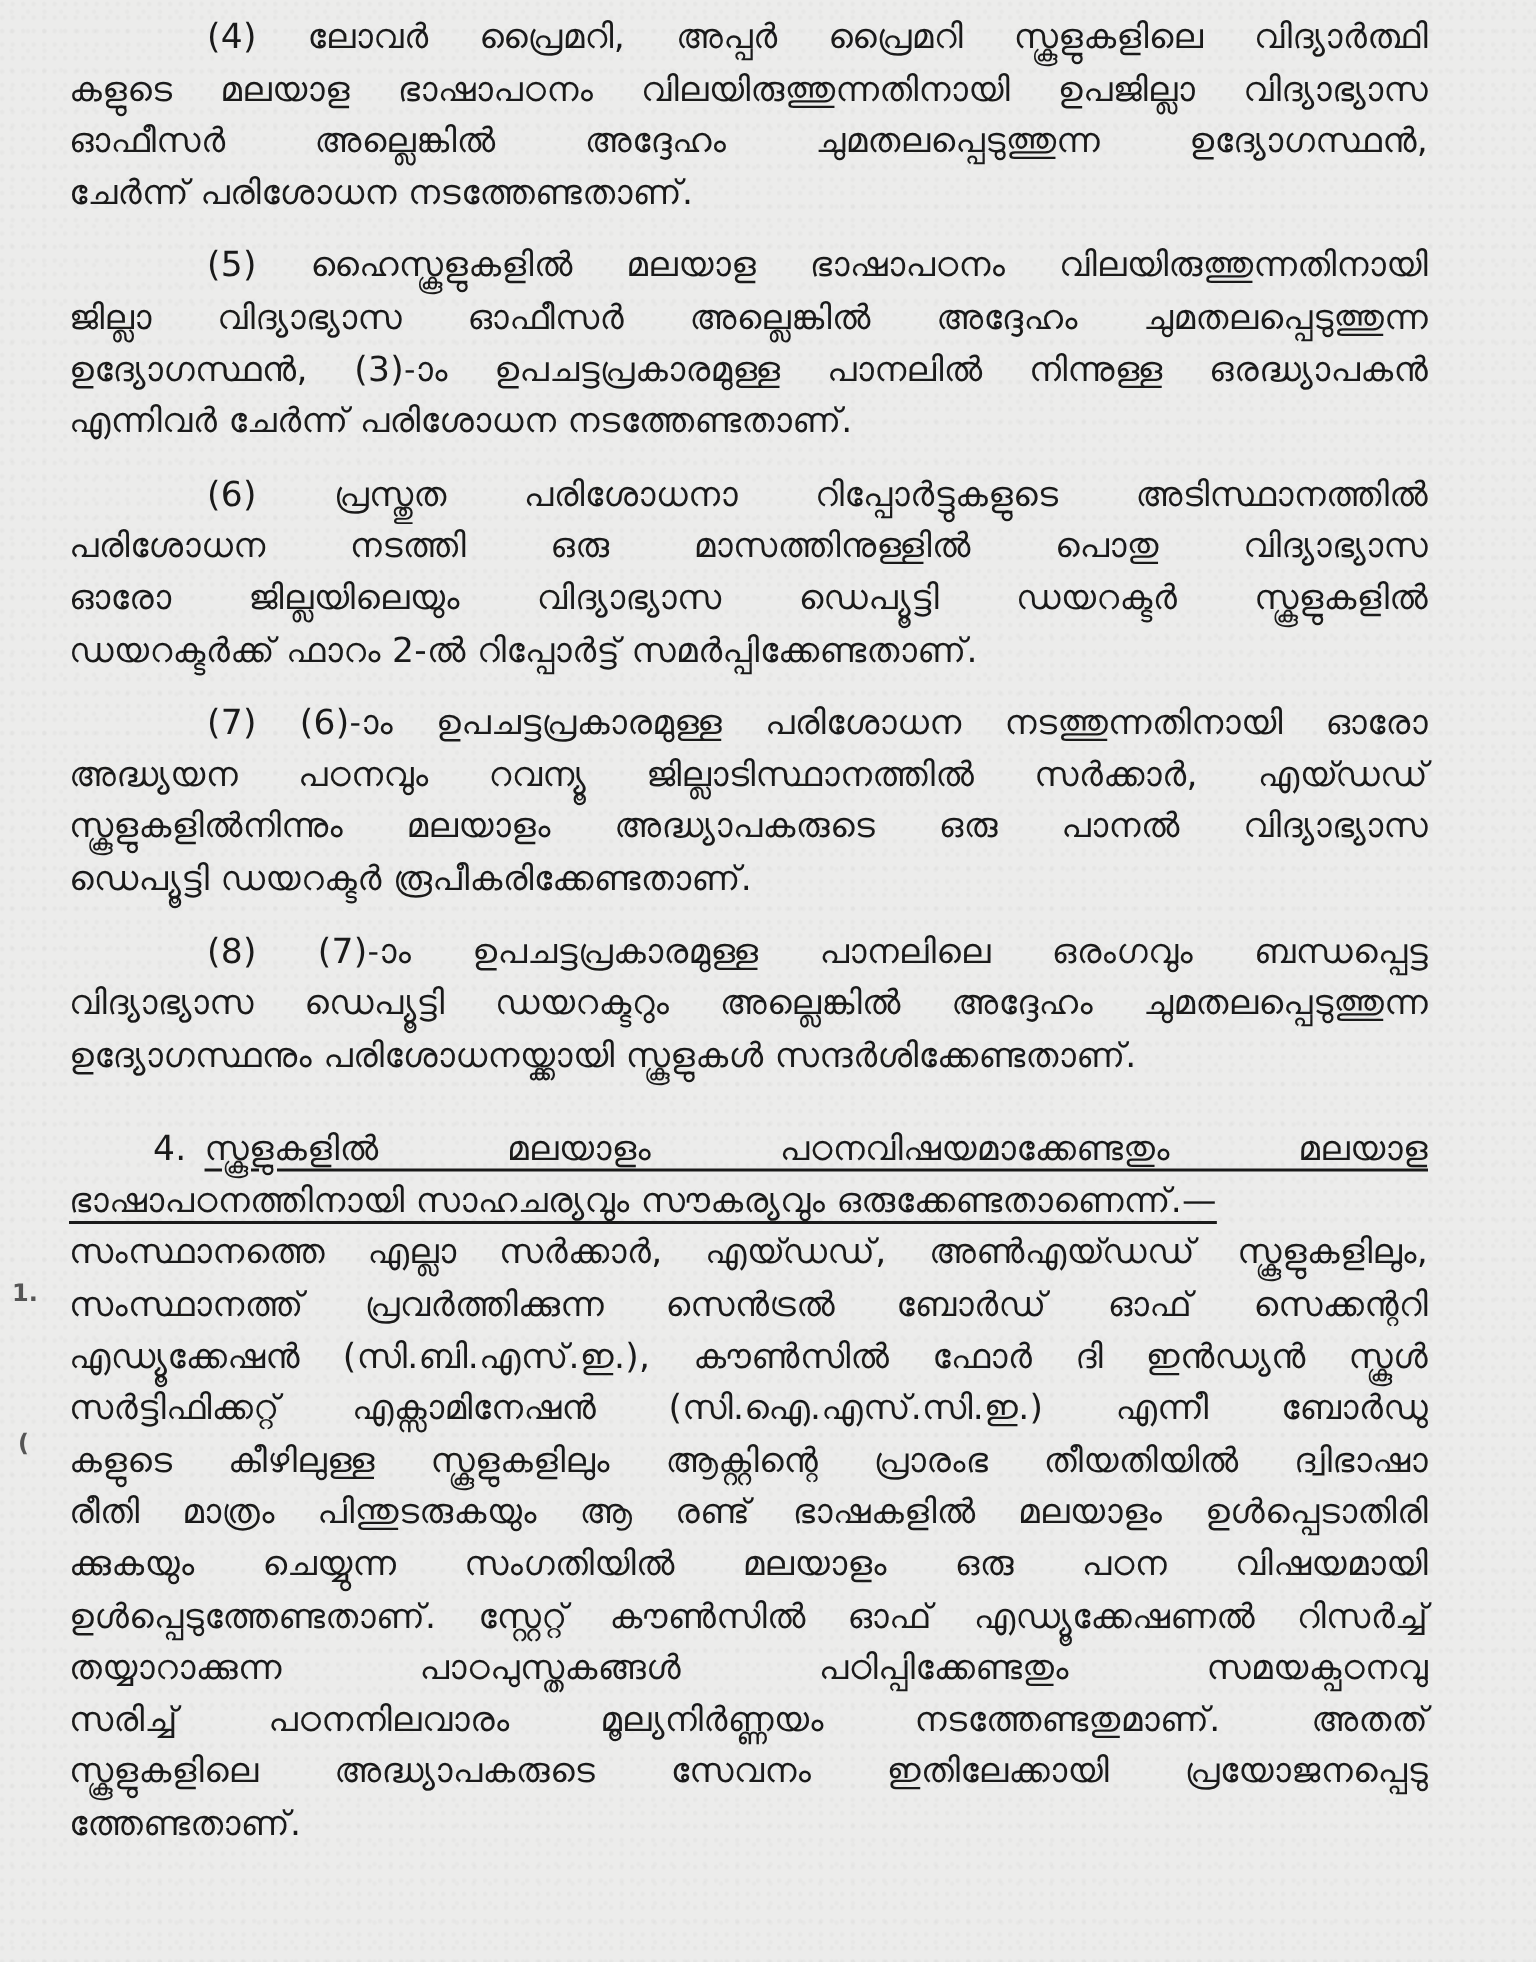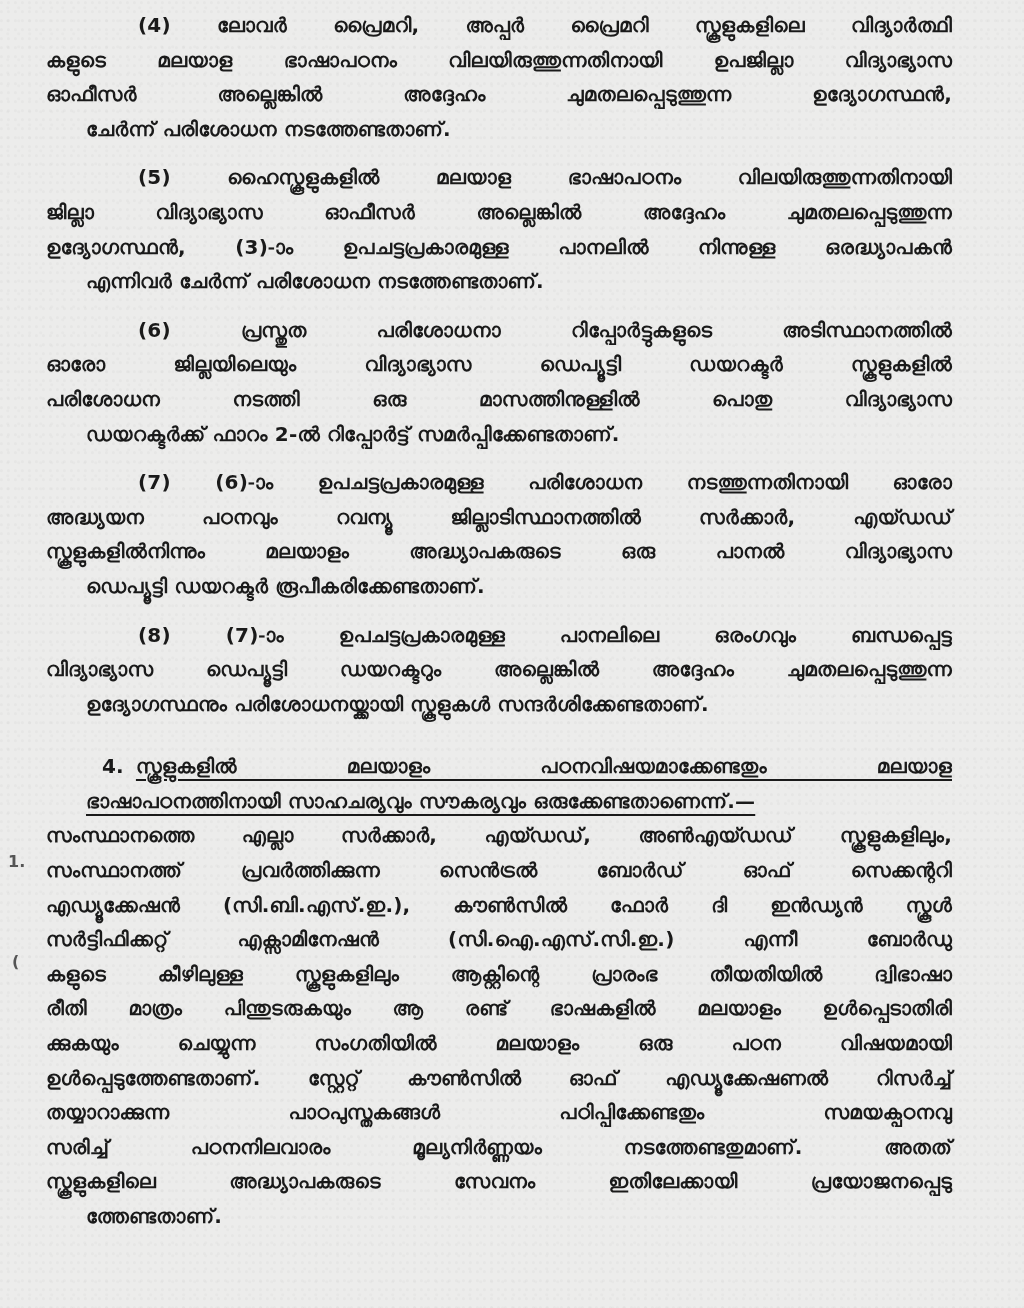--- a/index.html
+++ b/index.html
@@ -11,30 +11,30 @@
       radial-gradient(circle at 70% 60%, rgba(0,0,0,0.02) 0 1px, transparent 2px);
     background-size: 7px 9px, 11px 13px;
     font-family: "DejaVu Sans", "Liberation Sans", sans-serif;
     color: #1a1a1a;
     position: relative;
   }
   .page {
     position: absolute; left: 46px; top: 8px; width: 906px;
   }
   .para {
-    font-size: 20px;
-    font-weight: bold;
+    font-size: 23px;
+    font-weight: normal;
     line-height: 34.6px;
     text-align: justify;
     text-align-last: left;
     letter-spacing: 0.2px;
     margin: 0;
   }
   .para .line { display: block; text-align: justify; text-align-last: justify; white-space: nowrap; }
-  .para .line.last { text-align-last: left; margin-left: 40px; }
+  .para .line.last { text-align-last: left; }
   .para .line.indent { padding-left: 92px; }
   .gap { height: 14px; }
   .heading .line { text-decoration: underline; text-decoration-thickness: 2px; text-underline-offset: 6px; }
   .heading .line.first { padding-left: 56px; margin-top: 20px; }
   .heading .num { text-decoration: none; display: inline-block; margin-right: 12px; }
   .margin-mark {
     position: absolute; font-size: 16px; color: #555; font-weight: bold;
   }
 </style>
 </head>
@@ -53,22 +53,22 @@
   <p class="para">
     <span class="line indent">(5) ഹൈസ്കൂളുകളിൽ മലയാള ഭാഷാപഠനം വിലയിരുത്തുന്നതിനായി</span>
     <span class="line">ജില്ലാ വിദ്യാഭ്യാസ ഓഫീസർ അല്ലെങ്കിൽ അദ്ദേഹം ചുമതലപ്പെടുത്തുന്ന</span>
     <span class="line">ഉദ്യോഗസ്ഥൻ, (3)-ാം ഉപചട്ടപ്രകാരമുള്ള പാനലിൽ നിന്നുള്ള ഒരദ്ധ്യാപകൻ</span>
     <span class="line last">എന്നിവർ ചേർന്ന് പരിശോധന നടത്തേണ്ടതാണ്.</span>
   </p>
   <div class="gap"></div>
 
   <p class="para">
     <span class="line indent">(6) പ്രസ്തുത പരിശോധനാ റിപ്പോർട്ടുകളുടെ അടിസ്ഥാനത്തിൽ</span>
+    <span class="line">പരിശോധന നടത്തി ഒരു മാസത്തിനുള്ളിൽ പൊതു വിദ്യാഭ്യാസ</span>
     <span class="line">ഓരോ ജില്ലയിലെയും വിദ്യാഭ്യാസ ഡെപ്യൂട്ടി ഡയറക്ടർ സ്കൂളുകളിൽ</span>
-    <span class="line">പരിശോധന നടത്തി ഒരു മാസത്തിനുള്ളിൽ പൊതു വിദ്യാഭ്യാസ</span>
     <span class="line last">ഡയറക്ടർക്ക് ഫാറം 2-ൽ റിപ്പോർട്ട് സമർപ്പിക്കേണ്ടതാണ്.</span>
   </p>
   <div class="gap"></div>
 
   <p class="para">
     <span class="line indent">(7) (6)-ാം ഉപചട്ടപ്രകാരമുള്ള പരിശോധന നടത്തുന്നതിനായി ഓരോ</span>
     <span class="line">അദ്ധ്യയന പഠനവും റവന്യൂ ജില്ലാടിസ്ഥാനത്തിൽ സർക്കാർ, എയ്ഡഡ്</span>
     <span class="line">സ്കൂളുകളിൽനിന്നും മലയാളം അദ്ധ്യാപകരുടെ ഒരു പാനൽ വിദ്യാഭ്യാസ</span>
     <span class="line last">ഡെപ്യൂട്ടി ഡയറക്ടർ രൂപീകരിക്കേണ്ടതാണ്.</span>
   </p>

